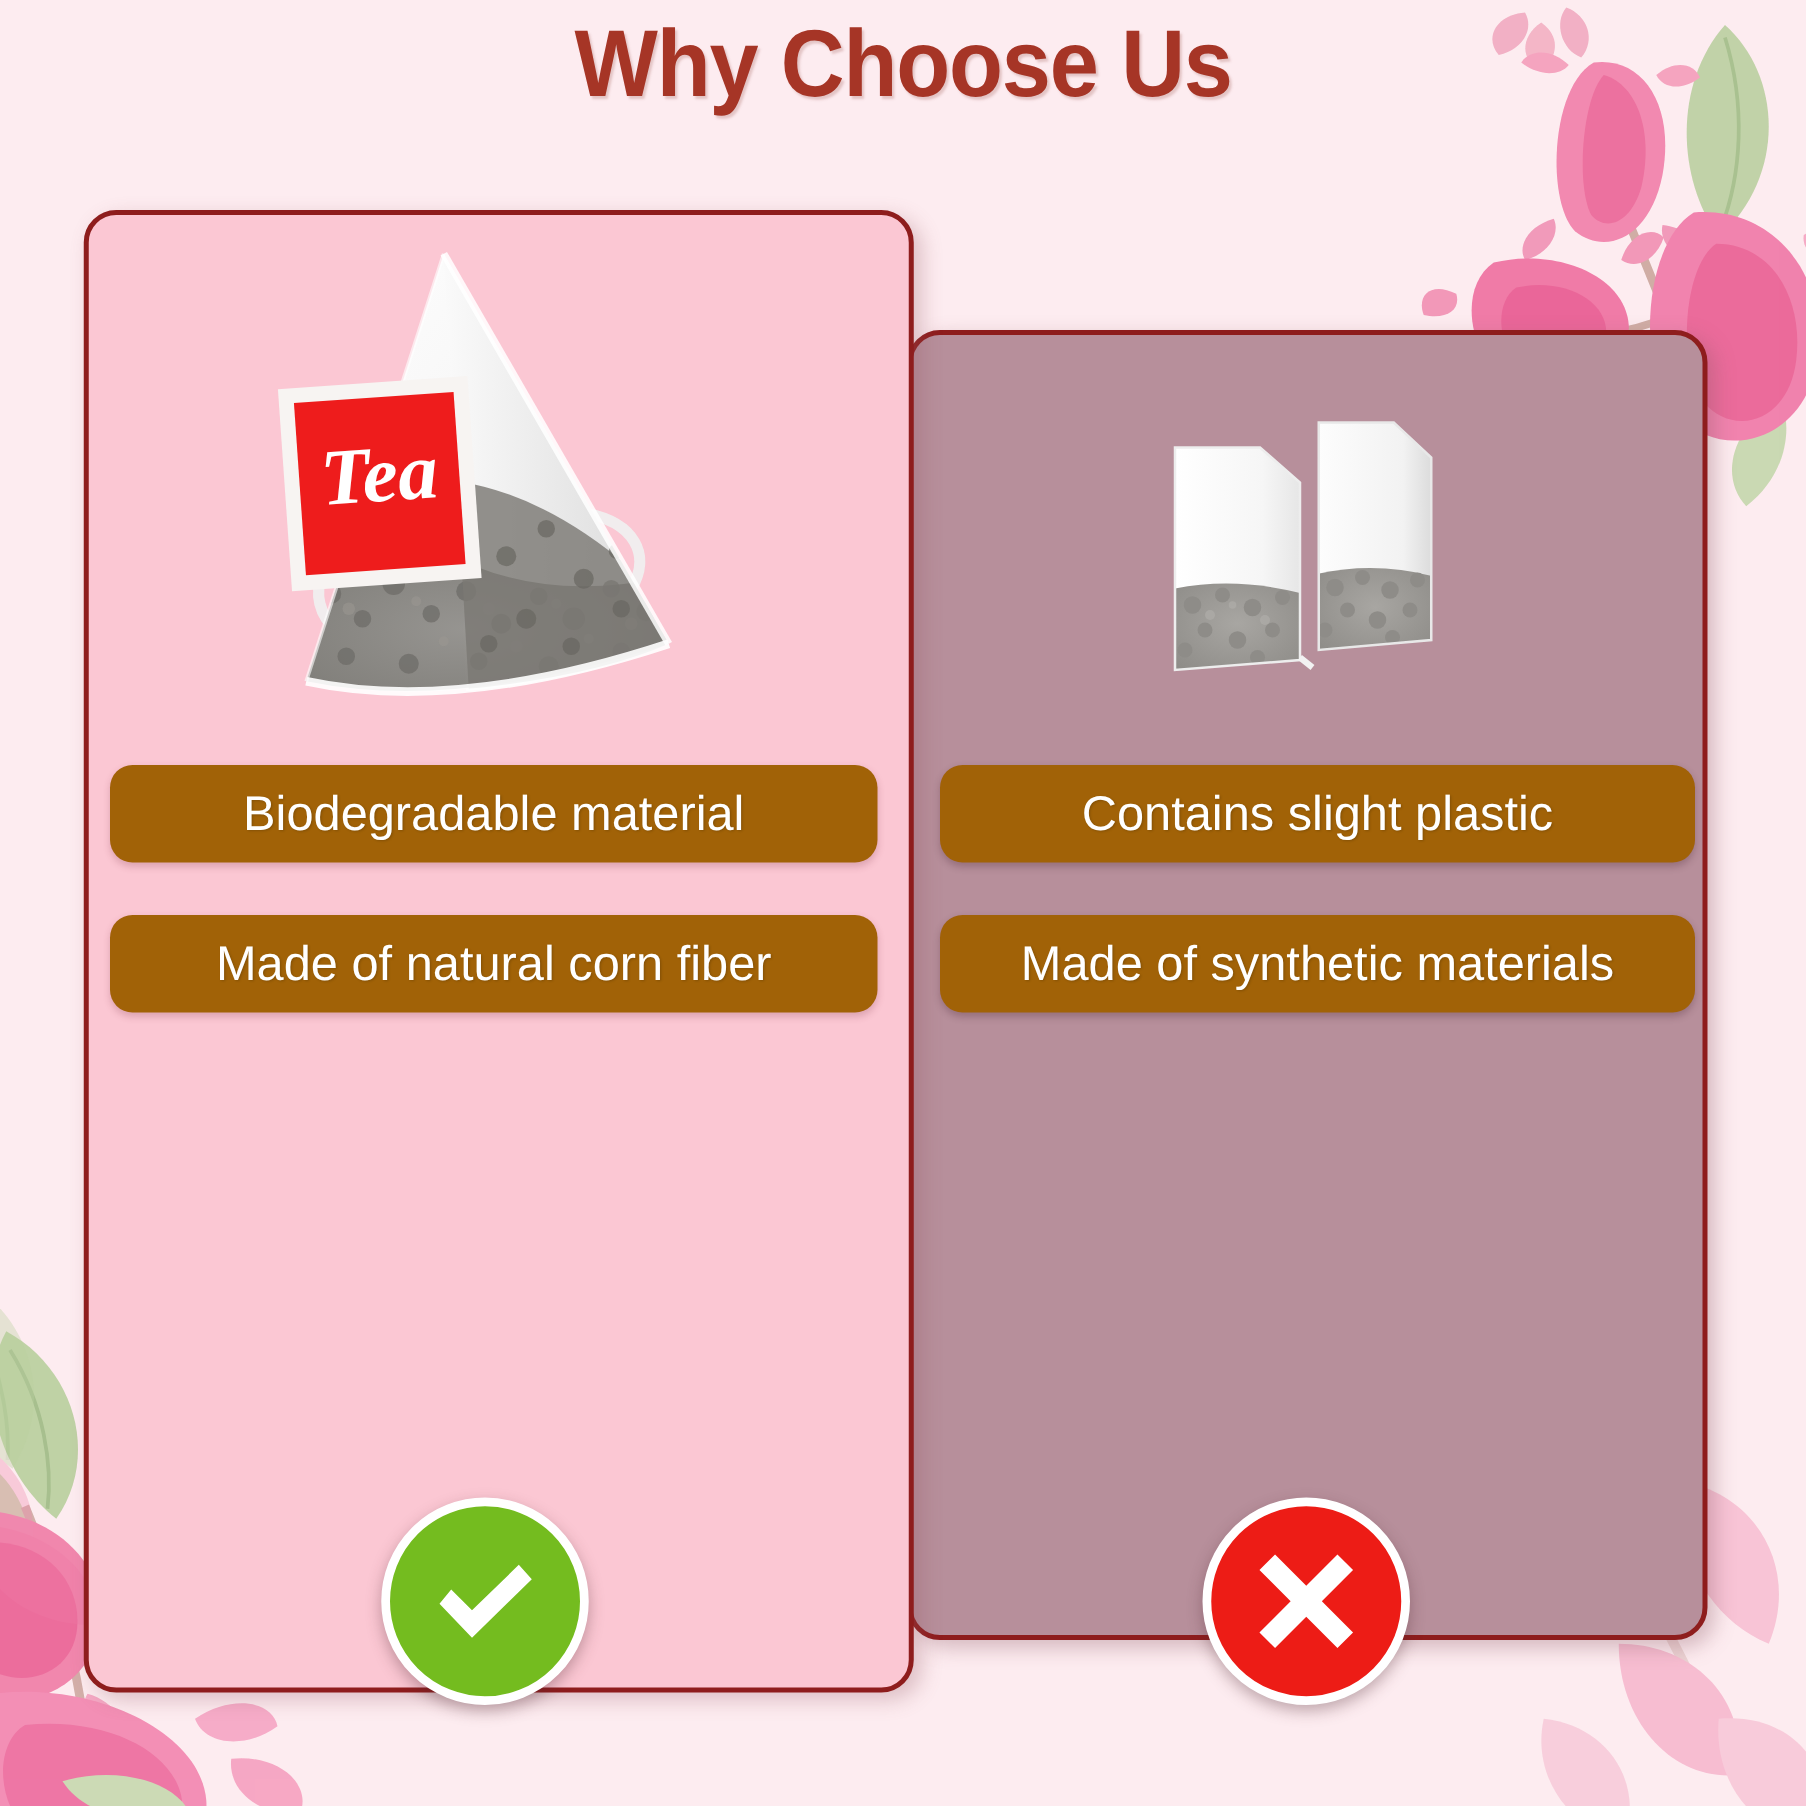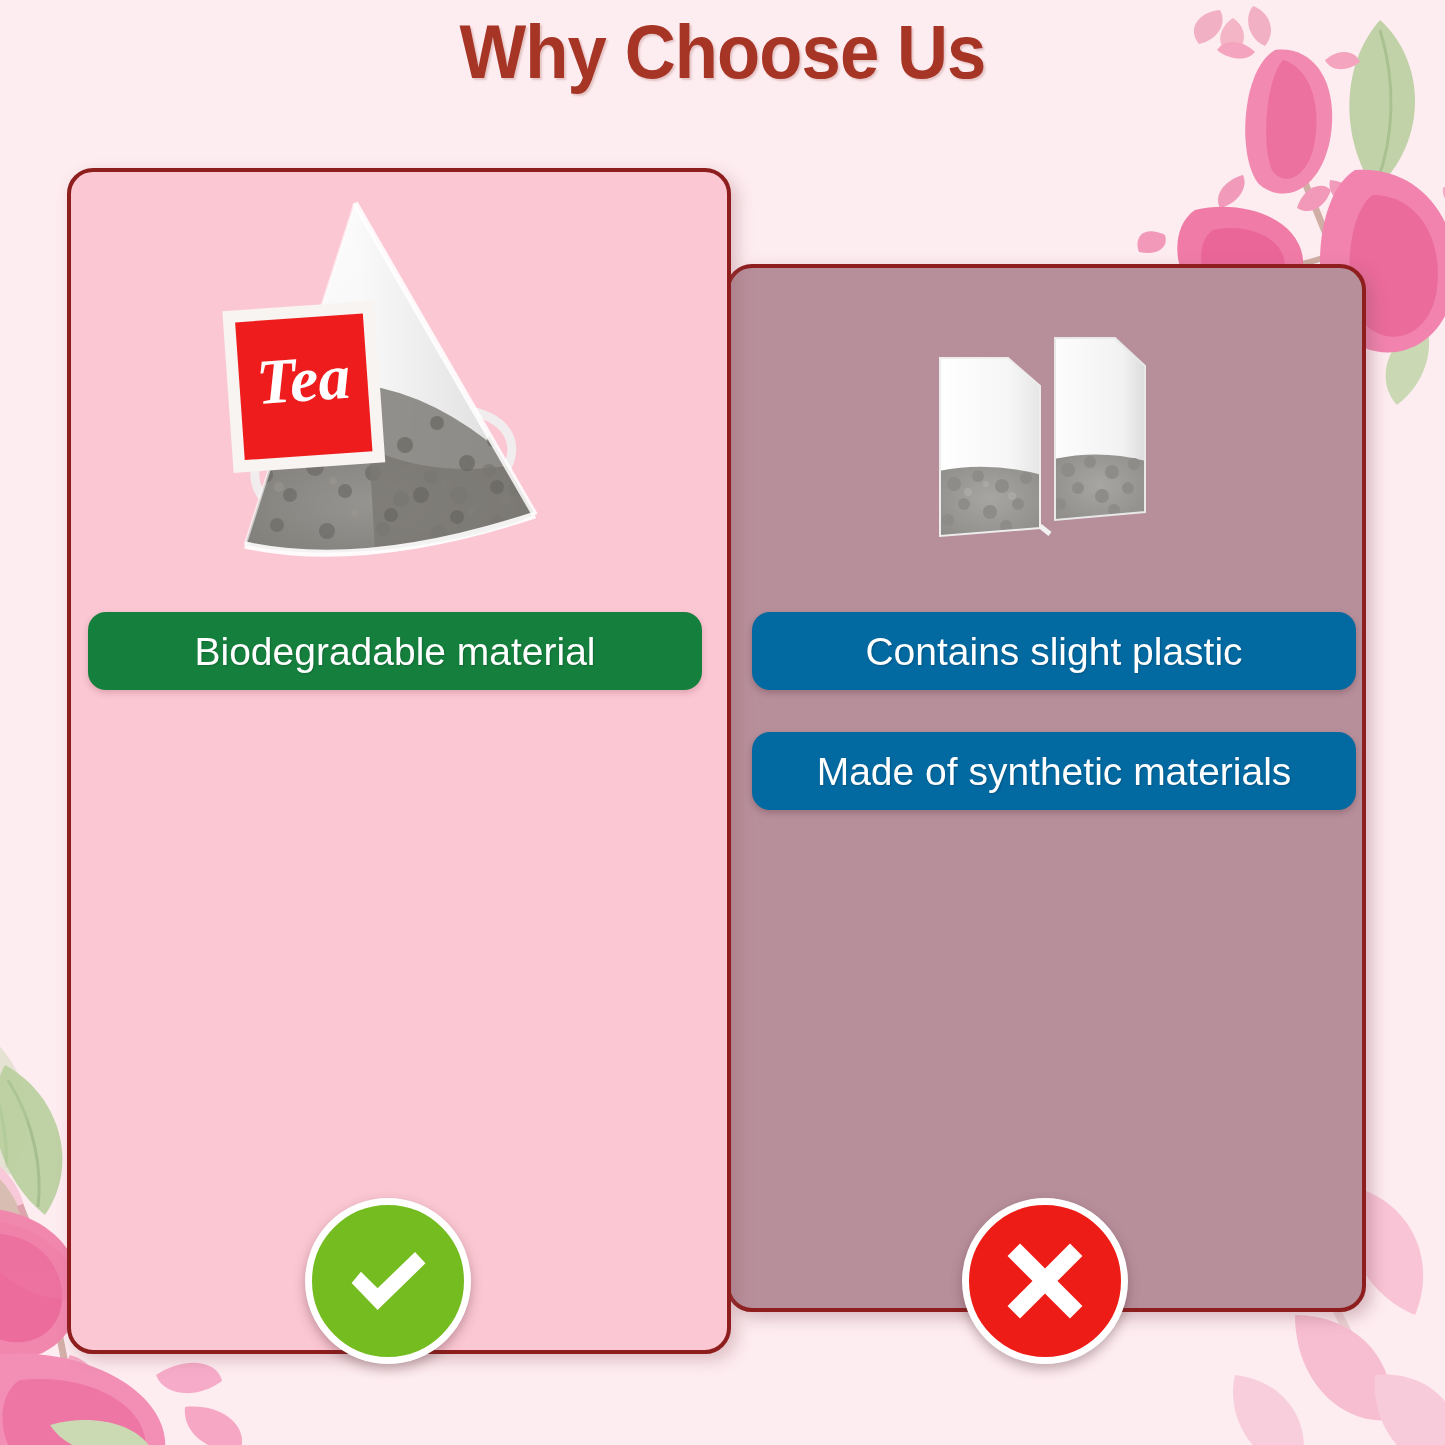--- a/index.html
+++ b/index.html
@@ -59,22 +59,22 @@
     border-radius:18px;
     display:flex;align-items:center;justify-content:center;
     color:#ffffff;
     font-size:39px;
     line-height:1;
     height:78px;
     box-sizing:border-box;
     white-space:nowrap;
     text-shadow:1px 1px 2px rgba(0,0,0,.18);
   }
-  #list-good .pill{background:#15803d;box-shadow:0 3px 6px rgba(120,40,60,.22);}
-  #list-bad  .pill{background:#0369a1;box-shadow:0 3px 6px rgba(60,25,35,.25);}
+  #list-good .pill{background:#a16207;box-shadow:0 3px 6px rgba(120,40,60,.22);}
+  #list-bad  .pill{background:#a16207;box-shadow:0 3px 6px rgba(60,25,35,.25);}
 
   
   .badge{
     position:absolute;width:166px;height:166px;border-radius:50%;
     border:7px solid #ffffff;
     box-sizing:border-box;
     display:flex;align-items:center;justify-content:center;
     box-shadow:0 5px 12px rgba(80,40,50,.35);
     z-index:8;
   }
@@ -261,20 +261,21 @@
     <g transform="rotate(-4 110 180)">
       <rect x="22" y="110" width="152" height="162" fill="#f7f4f2"></rect>
       <rect x="34" y="122" width="128" height="138" fill="#ee1c1c"></rect>
       <text x="98" y="205" text-anchor="middle" font-family="'Liberation Serif','DejaVu Serif',serif" font-style="italic" font-size="64" font-weight="bold" fill="#ffffff">Tea</text>
     </g>
   </svg>
 </div>
 
 <div class="pill-list" id="list-good">
   <div class="pill">Biodegradable material</div>
+  <div class="pill">Made of natural corn fiber</div>
 </div>
 
 <div class="badge" id="badge-good">
   <svg viewBox="0 0 100 100" width="104" height="104">
     <path d="M15 52 L24 41 L40 57 L76 22 L86 33 L40 78 Z" fill="#ffffff"></path>
   </svg>
 </div>
 
 <div class="card" id="card-bad"></div>
 

